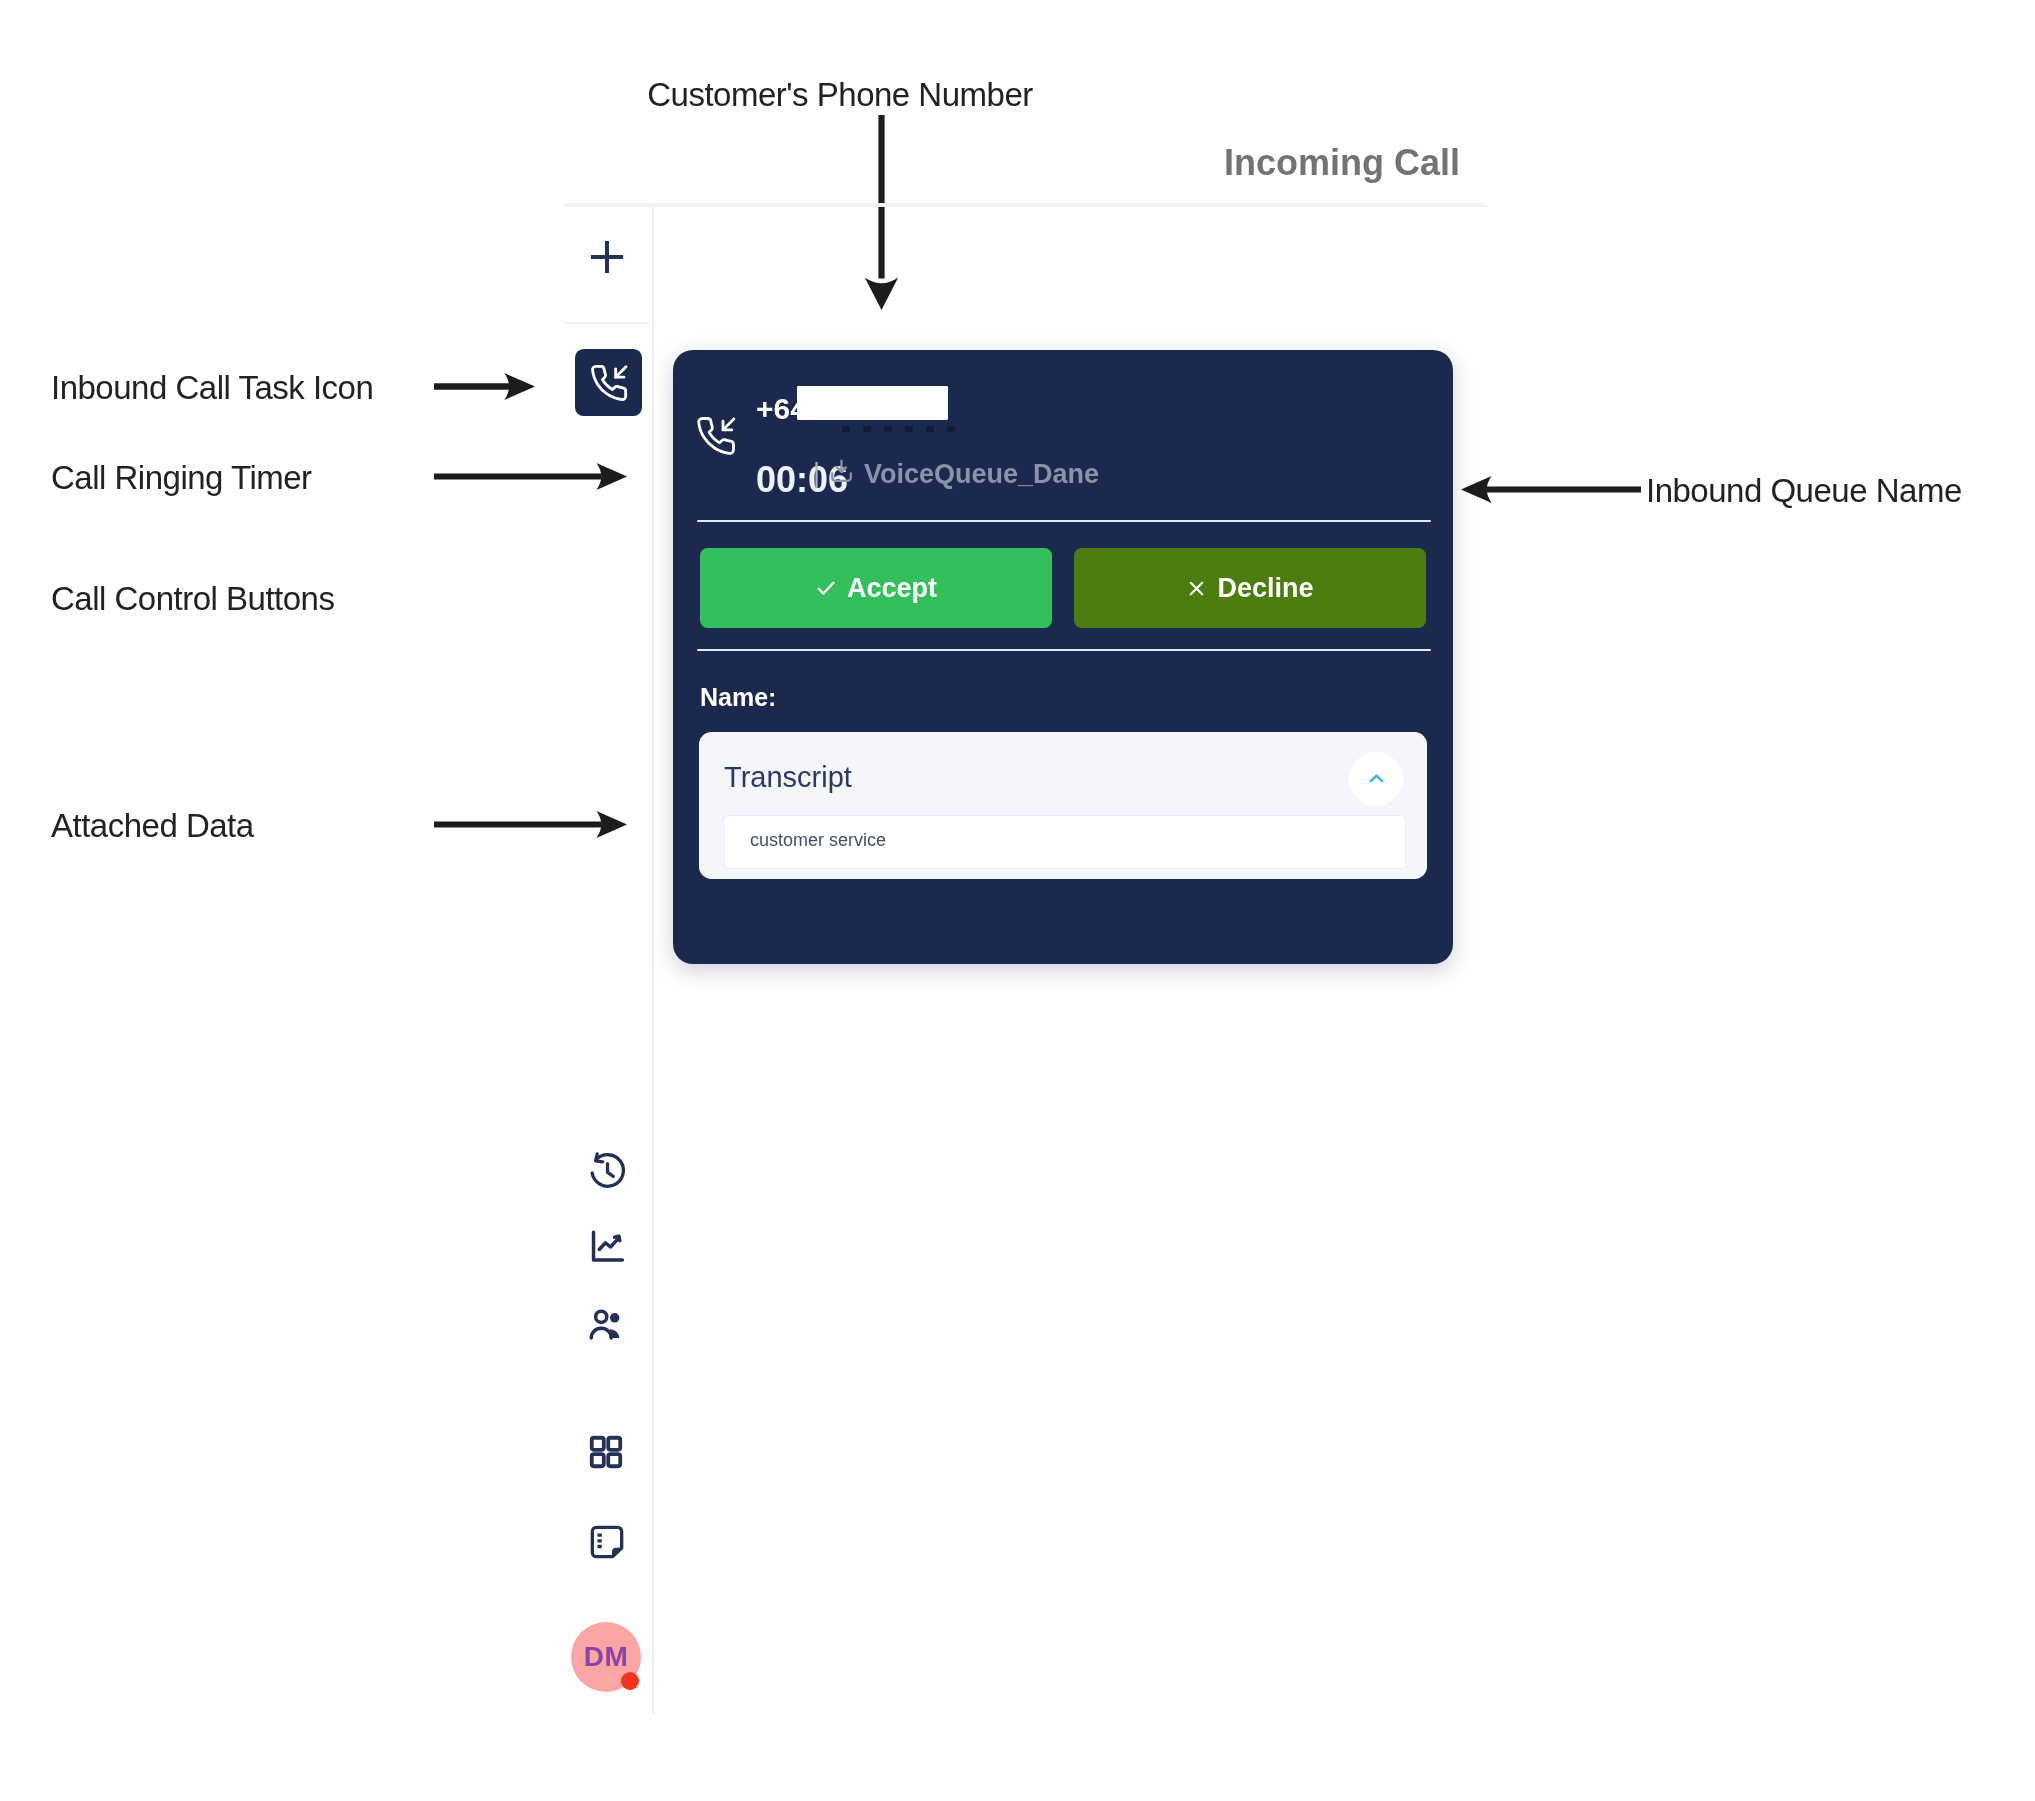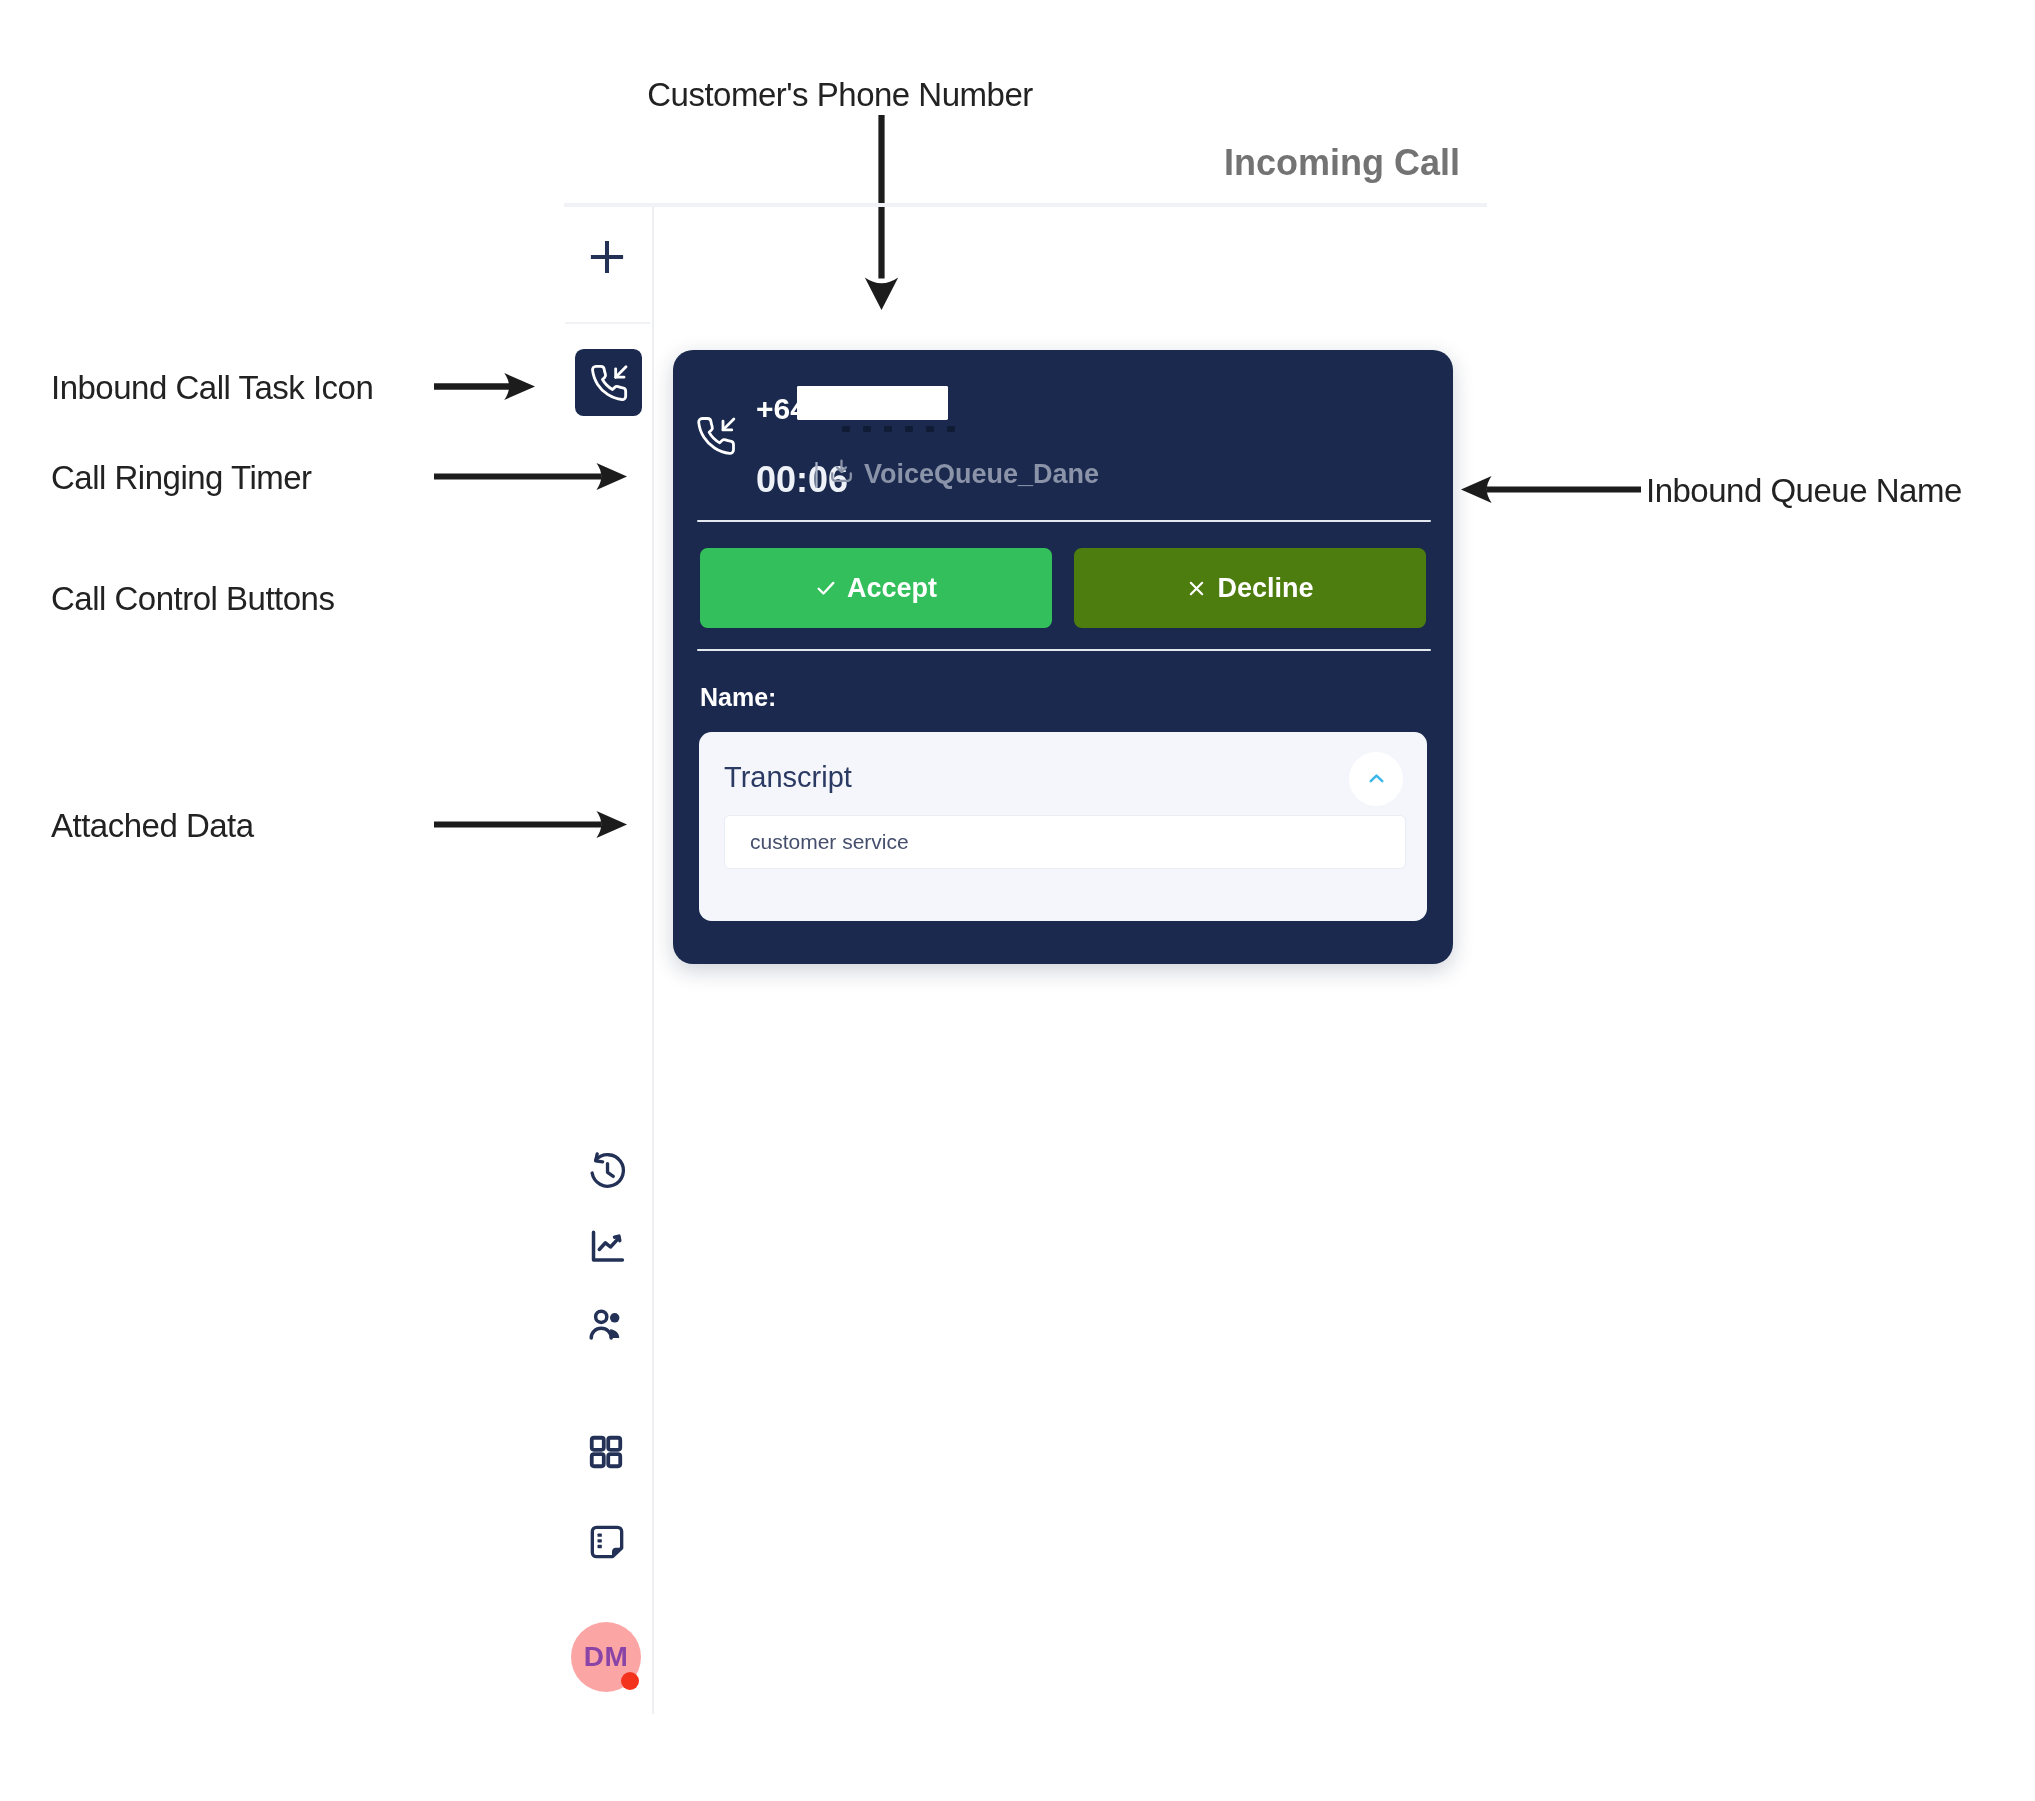--- a/index.html
+++ b/index.html
@@ -33,21 +33,21 @@
   .card-div{background:#eef1f7;opacity:.95;border-radius:1px;}
   .btn{border:none;border-radius:7.7px;display:flex;align-items:center;justify-content:center;gap:10px;
        color:#ffffff;font-size:27px;font-weight:700;font-family:"Liberation Sans",sans-serif;cursor:pointer;}
   .btn-accept{background:#33c05c;}
   .btn-decline{background:#4d7c0f;}
   .name-label{color:#ffffff;font-size:25px;font-weight:700;}
   .panel{background:#f4f6fb;border-radius:12.4px;}
   .panel-title{color:#2b3a63;font-size:29px;}
   .halo{background:#ffffff;border-radius:50%;}
   .inner-box{background:#ffffff;border:1px solid #e8ecf4;border-radius:5.7px;box-sizing:border-box;}
-  .inner-text{color:#454f6d;font-size:21px;}
+  .inner-text{color:#454f6d;font-size:18px;}
 </style>
 </head>
 <body>
 
 <div class="canvas">
 
   <div class="abs ann ann-center" style="left:608px;top:61px;width:464px;margin-top:16px;">Customer's Phone Number</div>
 
   <div class="abs ann" style="left:51px;top:370px;">Inbound Call Task Icon</div>
 
@@ -204,21 +204,21 @@
       <svg width="21" height="21" viewBox="0 0 24 24" fill="none" stroke="#ffffff" stroke-width="2.5" stroke-linecap="round">
         <path d="M5.5 5.5 l13 13 M18.5 5.5 l-13 13"></path>
       </svg>
       <span>Decline</span>
     </button>
 
     <div class="abs card-div" style="left:24px;top:299px;width:734px;height:1.9px;"></div>
 
     <div class="abs name-label" style="left:27px;top:333px;">Name:</div>
 
-    <div class="abs panel" style="left:26px;top:382px;width:728px;height:189px;">
+    <div class="abs panel" style="left:26px;top:382px;width:728px;height:147px;">
       <div class="abs panel-title" style="left:25px;top:29px;">Transcript</div>
 
       <div class="abs halo" style="left:650px;top:19.6px;width:54px;height:54px;"></div>
       <div class="abs" style="left:666px;top:35px;width:23px;height:23px;color:#3ab7ea;cursor:pointer;">
         <svg width="23" height="23" viewBox="0 0 24 24" fill="none" stroke="currentColor" stroke-width="2.6" stroke-linecap="round" stroke-linejoin="round">
           <path d="M6 14.8 L12 9 l6 5.8"></path>
         </svg>
       </div>
 
       <div class="abs inner-box" style="left:25px;top:83px;width:682px;height:54px;">

